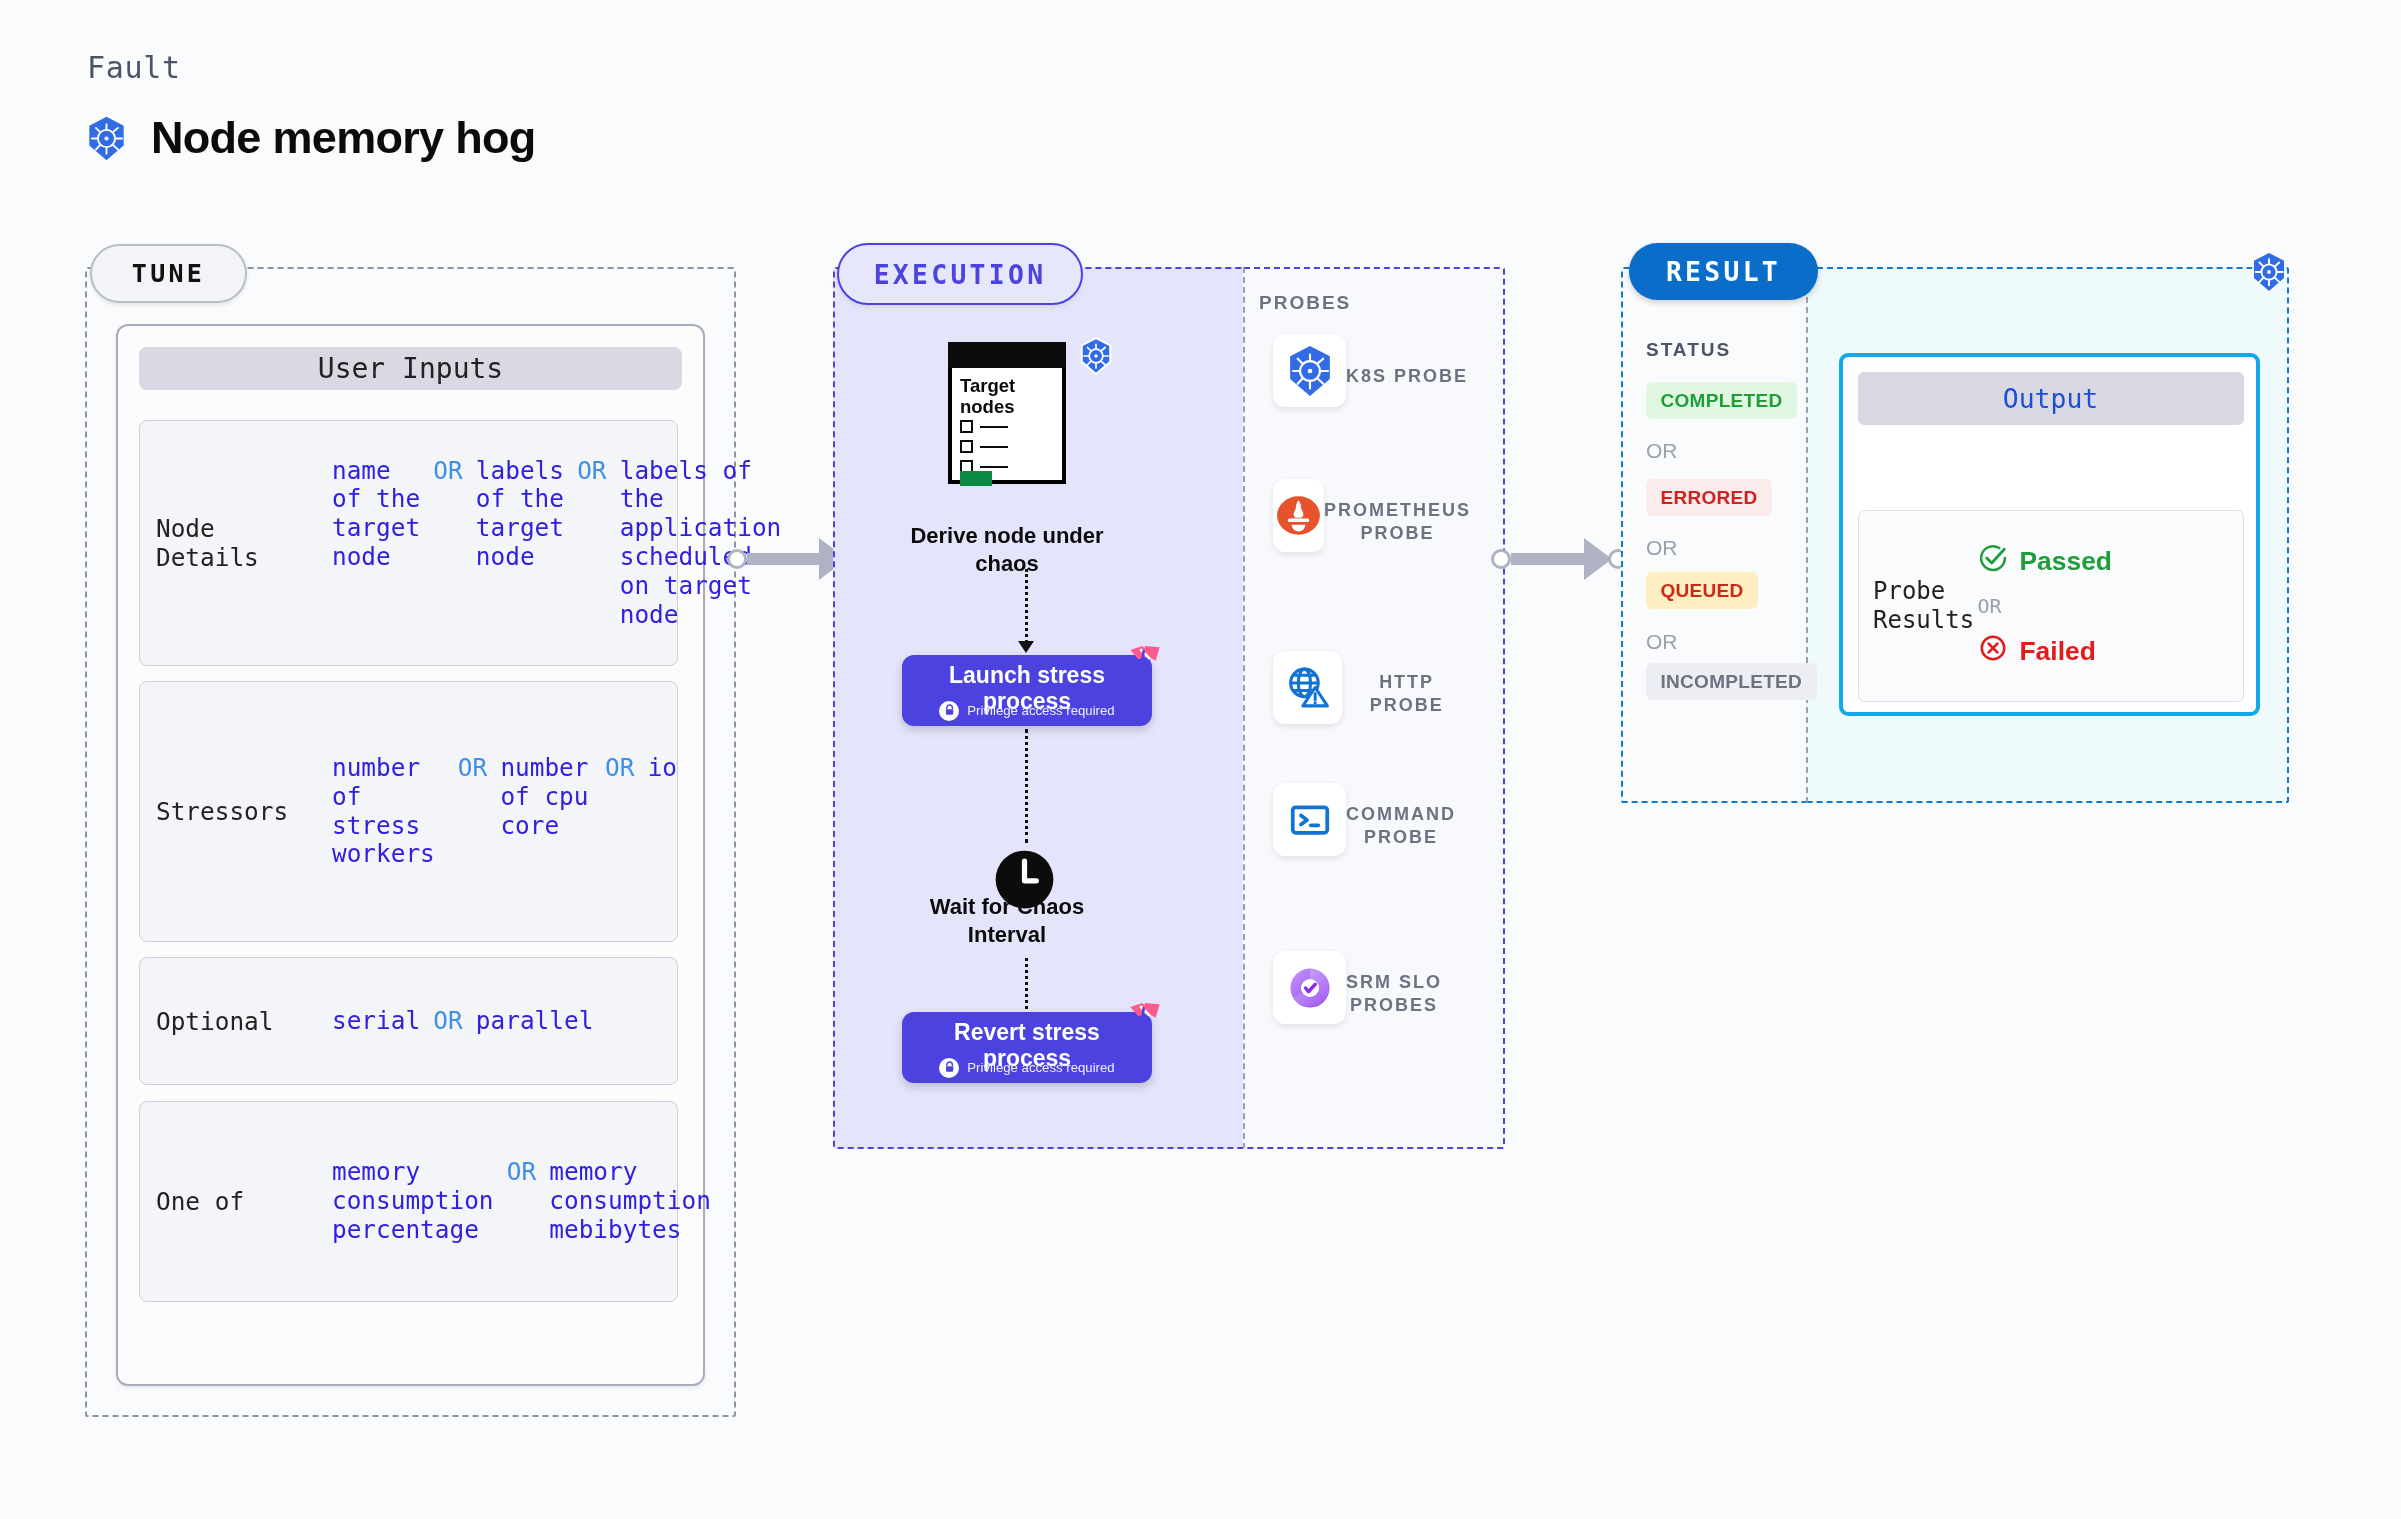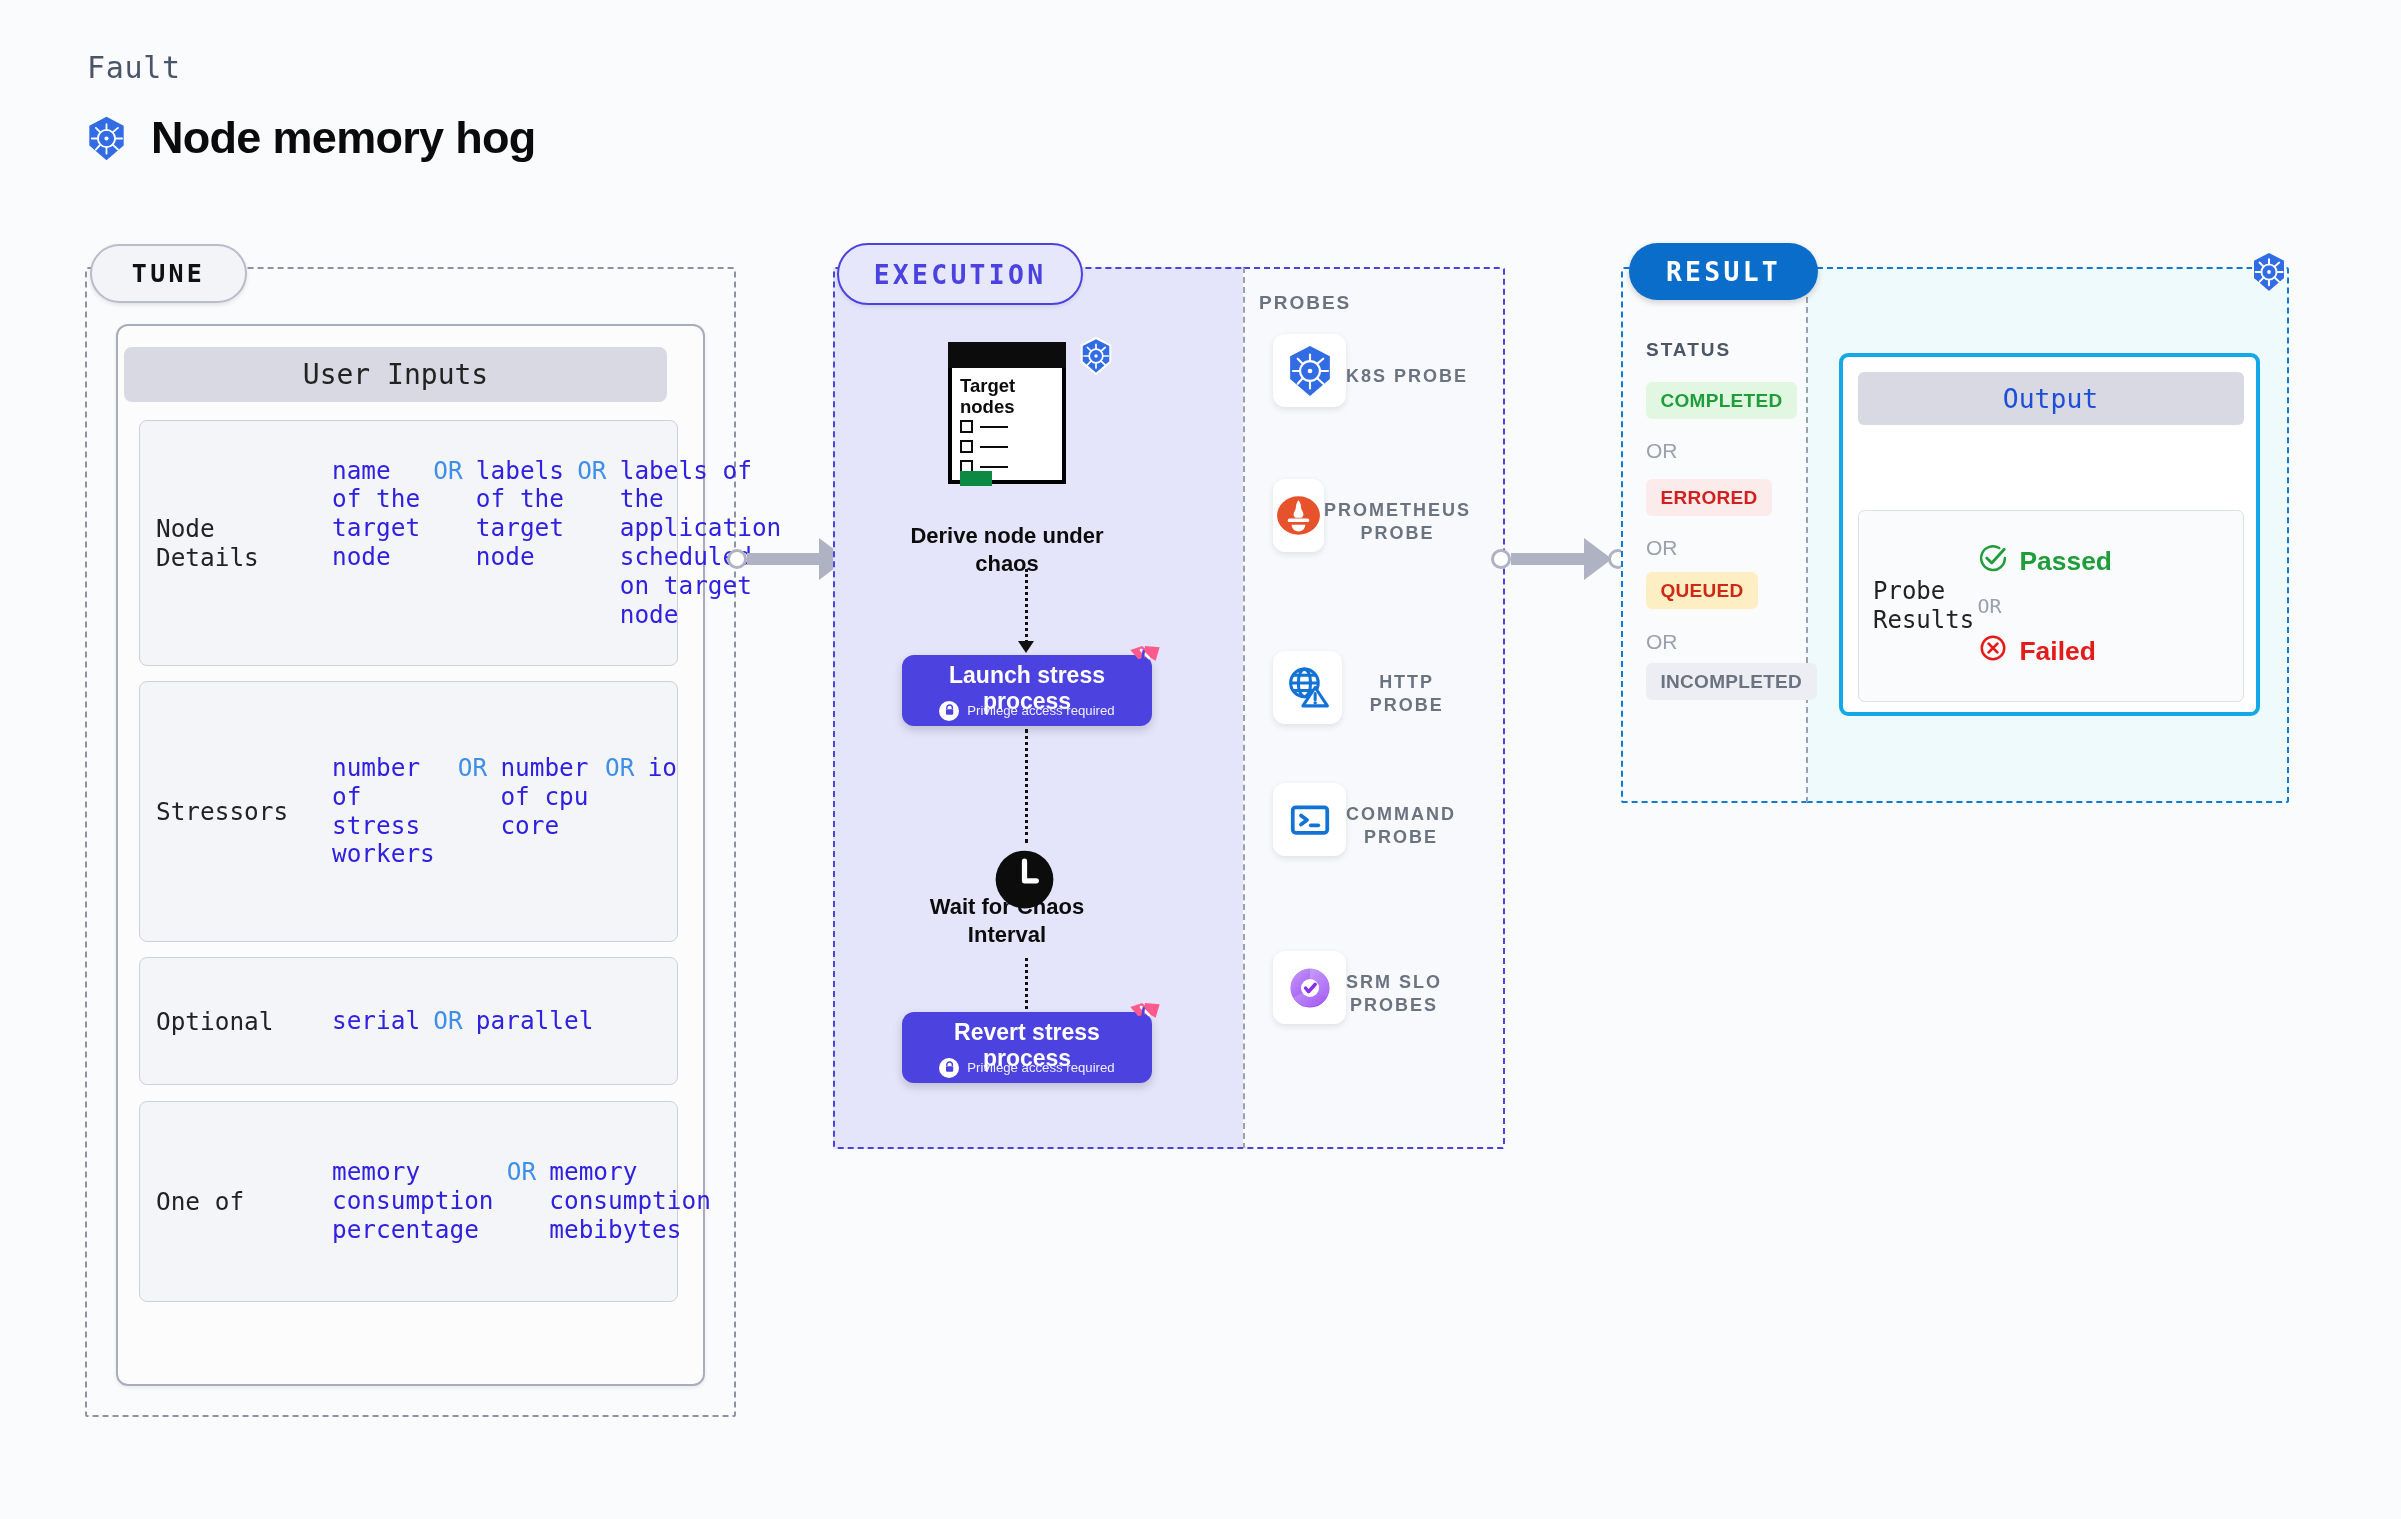--- a/index.html
+++ b/index.html
@@ -71,21 +71,21 @@
   }
   #result-k8s-badge{position:absolute;left:2250px;top:251px;z-index:9;}
 
   
   #user-inputs-card{
     position:absolute;left:116px;top:324px;width:585px;height:1058px;
     background:#fcfcfd;border:2px solid #a9adbb;border-radius:12px;
     box-shadow:0 2px 4.6px rgba(0,0,0,.07);
   }
   #user-inputs-header{
-    position:absolute;left:6px;top:21px;width:543px;height:55px;
+    position:absolute;left:21px;top:21px;width:543px;height:43px;
     background:#d9d9e3;border-radius:8px;
     display:flex;align-items:center;justify-content:center;
     font-family:"DejaVu Sans Mono","Liberation Mono",monospace;
     font-size:28px;color:#222;
   }
   .ui-row{
     position:absolute;left:21px;width:539px;
     background:#f4f5f9;border:1.3px solid #cdd0db;border-radius:8px;
     display:flex;align-items:center;box-sizing:border-box;
   }

